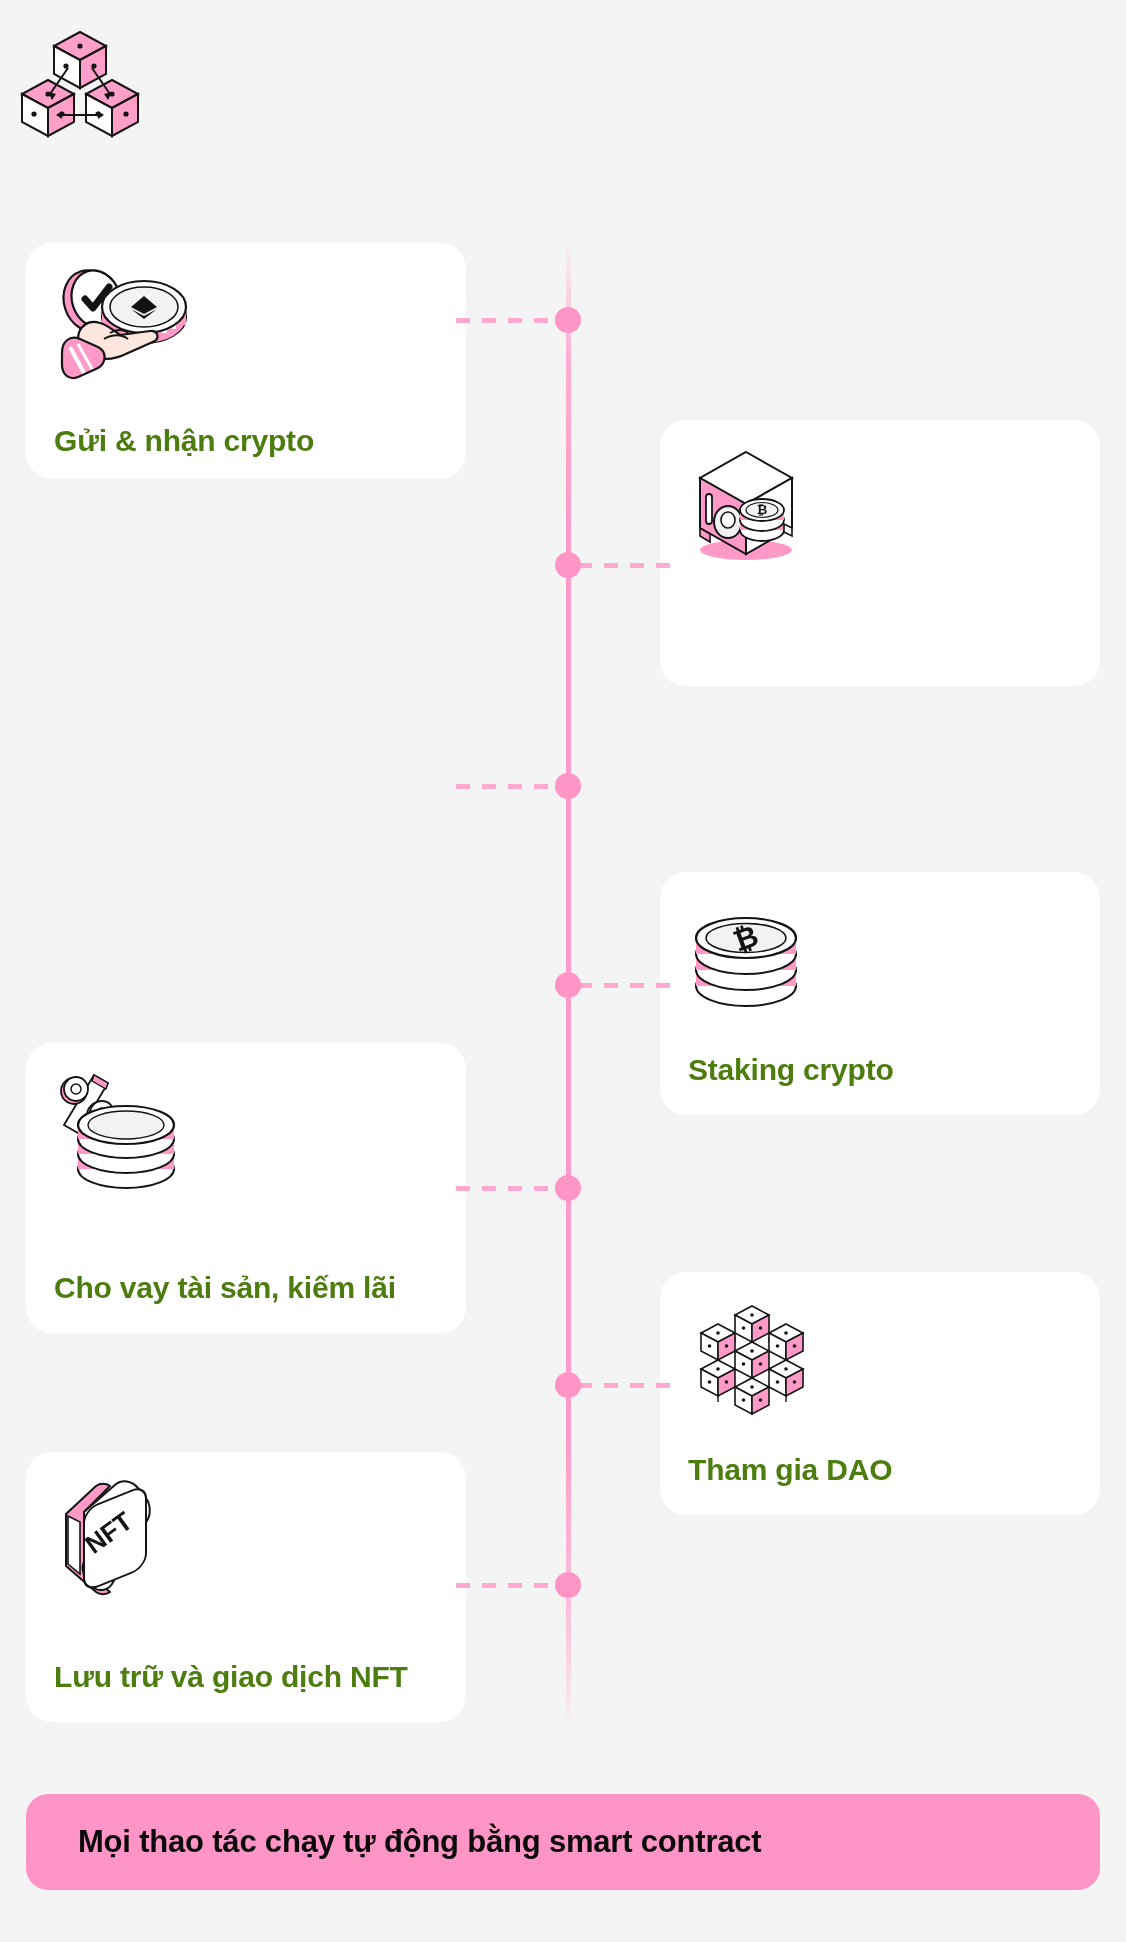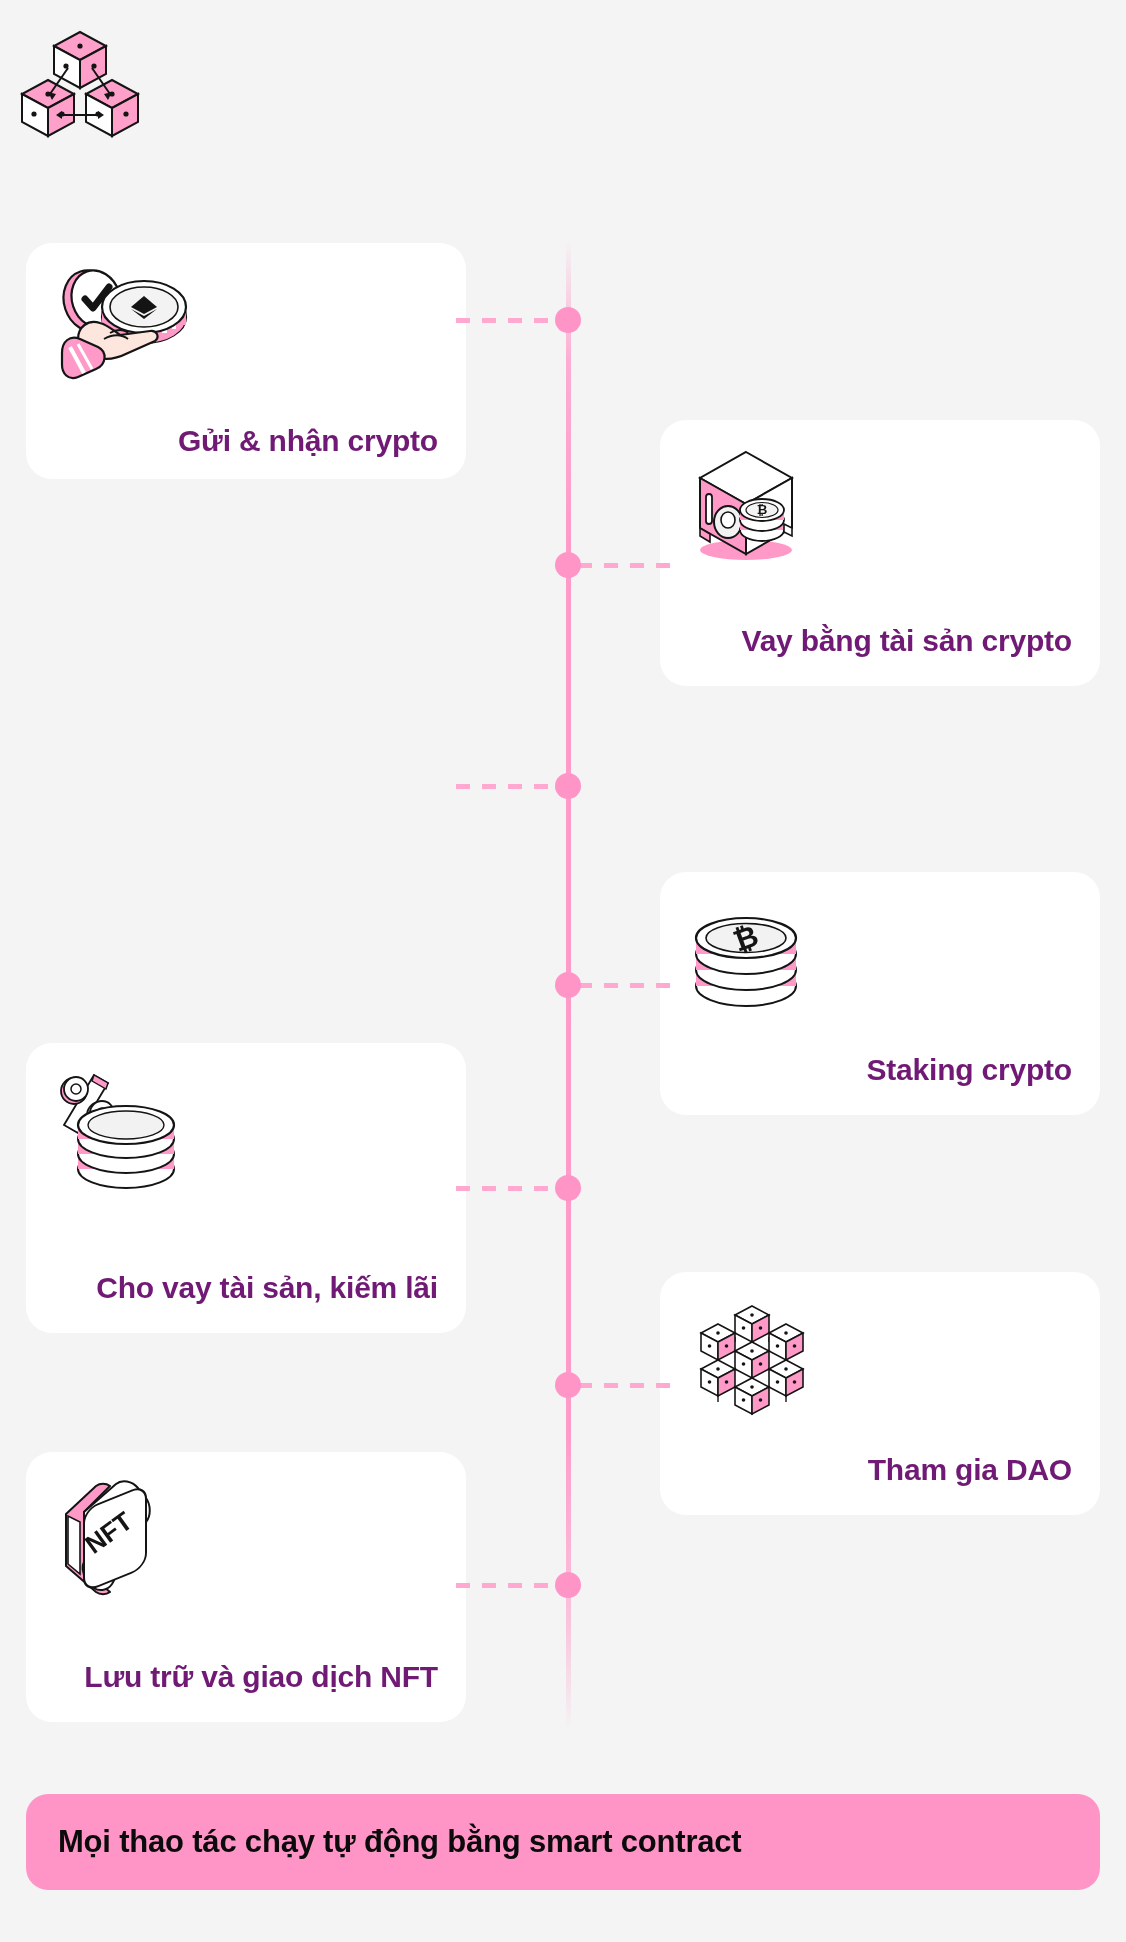--- a/index.html
+++ b/index.html
@@ -90,24 +90,23 @@
   }
   .card .icon-wrap {
     height: 120px;
     display: flex;
     align-items: flex-start;
   }
   .card .card-label {
     font-size: 30px;
     line-height: 1.26;
     font-weight: 700;
-    color: #701a75;
+    color: #4d7c0f;
     letter-spacing: -0.2px;
     margin-top: 33px;
-    text-align: right;
   }
 
   
   #card-send   { left: 26px;  top: 243px;  width: 440px; height: 236px; }
   #card-borrow { left: 660px; top: 420px;  width: 440px; height: 266px; }
   #card-swap   { left: 26px;  top: 643px;  width: 440px; height: 290px; }
   #card-stake  { left: 660px; top: 872px;  width: 440px; height: 243px; }
   #card-lend   { left: 26px;  top: 1043px; width: 440px; height: 290px; }
   #card-dao    { left: 660px; top: 1272px; width: 440px; height: 243px; }
   #card-nft    { left: 26px;  top: 1452px; width: 440px; height: 270px; }
@@ -116,21 +115,21 @@
   .footer-banner {
     position: absolute;
     left: 26px;
     top: 1794px;
     width: 1074px;
     height: 96px;
     background: #ff95c6;
     border-radius: 22px;
     display: flex;
     align-items: center;
-    padding-left: 32px;
+    padding-left: 52px;
   }
   .footer-text {
     font-size: 31px;
     font-weight: 700;
     color: #0b0b0b;
     letter-spacing: -0.2px;
   }
 
   svg { display: block; overflow: visible; }
 </style>
@@ -257,21 +256,20 @@
         <ellipse cx="74" cy="74" rx="22" ry="11" fill="#ffffff" stroke="#141414" stroke-width="1.8"></ellipse>
         <rect x="52" y="64" width="44" height="10" fill="#ff9ac8"></rect>
         <ellipse cx="74" cy="64" rx="22" ry="11" fill="#ffffff" stroke="#141414" stroke-width="1.8"></ellipse>
         <ellipse cx="74" cy="64" rx="16" ry="7.5" fill="#f4f4f4" stroke="#141414" stroke-width="1.2"></ellipse>
         <text x="74" y="68" font-family="'Liberation Sans',sans-serif" font-size="13" font-weight="700" fill="#141414" text-anchor="middle">₿</text>
 
         <polygon points="12,82 22,88 22,96 12,90" fill="#ff9ac8" stroke="#141414" stroke-width="1.6"></polygon>
         <polygon points="96,78 104,82 104,90 96,86" fill="#ffffff" stroke="#141414" stroke-width="1.6"></polygon>
       </svg>
     </div>
-    <div class="card-label">Vay bằng tài sản crypto</div>
   </div>
 
 
   <div class="card" id="card-stake">
     <div class="icon-wrap">
       <svg width="122" height="110" viewBox="0 0 122 110">
 
         <ellipse cx="58" cy="88" rx="50" ry="20" fill="#ffffff" stroke="#141414" stroke-width="2"></ellipse>
         <rect x="8" y="72" width="100" height="16" fill="#ff9ac8"></rect>
         <rect x="34" y="76" width="6" height="24" fill="#ffffff"></rect>

